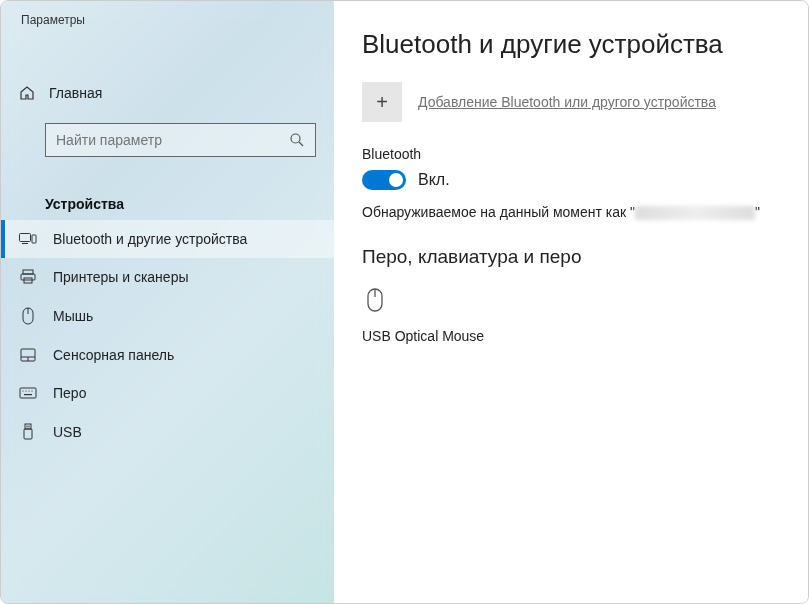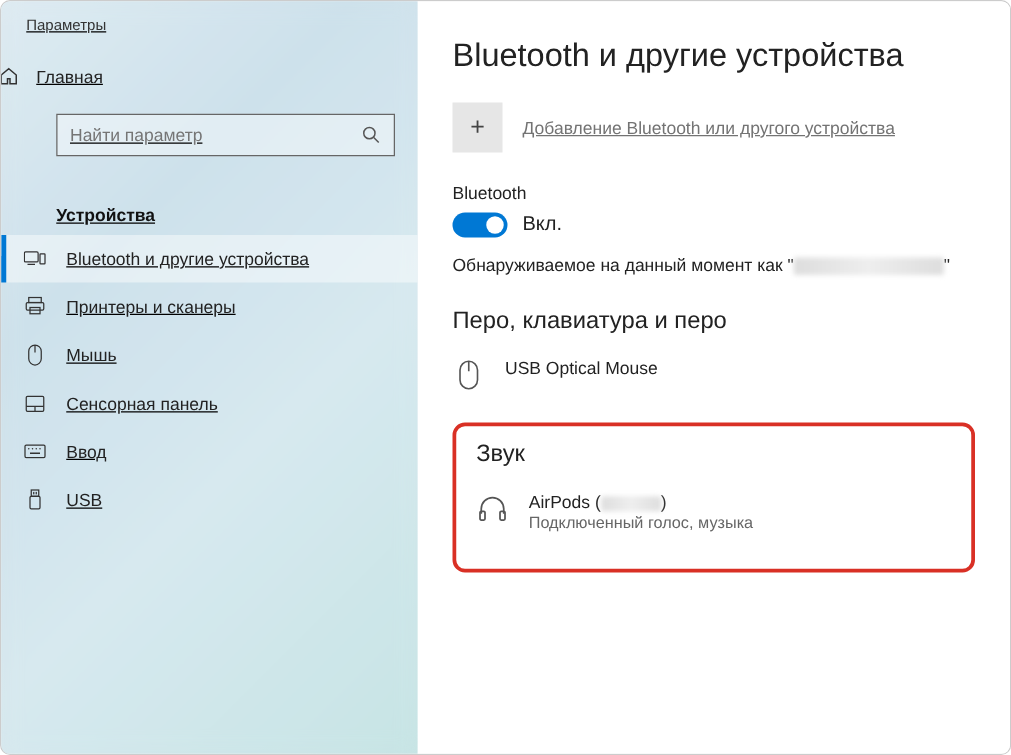--- a/index.html
+++ b/index.html
@@ -1,22 +1,22 @@
 <!DOCTYPE html>
 <html><head>
   <meta charset="utf-8">
   <style>
     * { margin: 0; padding: 0; box-sizing: border-box; font-family: 'Segoe UI', Tahoma, sans-serif; }
     body { width: 809px; height: 604px; overflow: hidden; background: #fff; }
     .container { display: flex; width: 100%; height: 100%; border: 1px solid #ccc; border-radius: 8px; overflow: hidden; }
-    .sidebar { width: 333px; background: linear-gradient(135deg, #d8e8f0 0%, #c5dce8 30%, #d0e5ed 60%, #bde0e0 100%); padding: 0; position: relative; text-decoration: underline; }
+    .sidebar { width: 333px; background: linear-gradient(135deg, #d8e8f0 0%, #c5dce8 30%, #d0e5ed 60%, #bde0e0 100%); padding: 0; position: relative; }
     .sidebar::before { content: ''; position: absolute; inset: 0; background: rgba(255,255,255,0.15); backdrop-filter: blur(8px); }
     .sidebar > * { position: relative; z-index: 1; }
     .window-title { font-size: 12px; color: #333; padding: 12px 0 18px 20px; }
-    .home-row { display: flex; align-items: center; gap: 14px; padding: 8px 18px 14px 32px; font-size: 14px; color: #222; cursor: pointer; }
+    .home-row { display: flex; align-items: center; gap: 14px; padding: 8px 18px 14px 52px; font-size: 14px; color: #222; cursor: pointer; margin-top: 32px; }
     .home-row .home-icon { margin-left: -34px; }
     .search-box { margin: 8px 18px 35px 44px; border: 1px solid #666; background: rgba(255,255,255,0.4); height: 34px; display: flex; align-items: center; padding: 0 10px; }
     .search-box input { flex: 1; border: none; background: transparent; outline: none; font-size: 14px; color: #666; }
     .section-title { font-weight: 600; font-size: 14px; padding: 4px 0 8px 44px; color: #111; }
     .nav-item { display: flex; align-items: center; gap: 16px; padding: 11px 18px 11px 52px; font-size: 14px; color: #222; cursor: pointer; position: relative; }
     .nav-item .nav-icon { margin-left: -34px; width: 18px; display: flex; justify-content: center; }
     .nav-item.active { background: rgba(255,255,255,0.45); }
     .nav-item.active::before { content: ''; position: absolute; left: 0; top: 0; bottom: 0; width: 4px; background: #0078d4; }
     .content { flex: 1; background: #fff; padding: 28px 28px 0 28px; overflow-y: auto; }
     .page-title { font-size: 26px; font-weight: 300; color: #222; margin-bottom: 22px; }
@@ -24,21 +24,21 @@
     .add-box { width: 40px; height: 40px; background: #e6e6e6; display: flex; align-items: center; justify-content: center; font-size: 20px; color: #444; }
     .add-label { font-size: 14px; color: #737373; text-decoration: underline; }
     .sub-label { font-size: 14px; color: #222; margin-bottom: 8px; }
     .toggle-row { display: flex; align-items: center; gap: 12px; margin-bottom: 14px; }
     .toggle { width: 44px; height: 20px; background: #0078d4; border-radius: 10px; position: relative; cursor: pointer; }
     .toggle::after { content: ''; position: absolute; right: 3px; top: 3px; width: 14px; height: 14px; background: #fff; border-radius: 50%; }
     .toggle-label { font-size: 16px; color: #222; }
     .discover-text { font-size: 14px; color: #222; margin-bottom: 26px; }
     .discover-text .blurred { display: inline-block; width: 120px; height: 14px; background: linear-gradient(90deg, #ddd, #eee, #ddd); filter: blur(2px); vertical-align: middle; border-radius: 2px; }
     .category-title { font-size: 19px; font-weight: 400; color: #222; margin-bottom: 12px; }
-    .device-row { display: flex; align-items: flex-start; gap: 16px; padding: 6px 0 22px 0; }
+    .device-row { display: flex; align-items: flex-start; gap: 16px; padding: 6px 0 22px 0; flex-direction: column; }
     .device-icon { width: 26px; display: flex; justify-content: center; padding-top: 2px; }
     .device-info { flex: 1; }
     .device-name { font-size: 14px; color: #222; }
     .device-status { font-size: 13px; color: #666; margin-top: 1px; }
     .device-name .blurred-inline { display: inline-block; width: 48px; height: 12px; background: linear-gradient(90deg, #ddd, #eee, #ddd); filter: blur(2px); vertical-align: middle; border-radius: 2px; }
     .highlight-box { border: 3px solid #d93025; border-radius: 10px; padding: 12px 16px 8px 16px; margin-top: 4px; }
     svg { display: block; }
   </style>
 </head>
 <body>
@@ -115,21 +115,21 @@
       <span class="nav-icon">
         <svg width="18" height="12" viewBox="0 0 18 12">
             <rect x="1" y="1" width="16" height="10" rx="1" fill="none" stroke="#333"></rect>
             <circle cx="4" cy="4" r="0.6" fill="#333"></circle>
             <circle cx="7" cy="4" r="0.6" fill="#333"></circle>
             <circle cx="10" cy="4" r="0.6" fill="#333"></circle>
             <circle cx="13" cy="4" r="0.6" fill="#333"></circle>
             <rect x="5" y="7" width="8" height="1.2" fill="#333"></rect>
           </svg>
       </span>
-      <span>Ввод</span>
+      <span>Перо</span>
     </div>
 
 
 
     <div class="nav-item">
       <span class="nav-icon">
         <svg width="12" height="18" viewBox="0 0 12 18">
             <rect x="3" y="1" width="6" height="5" fill="none" stroke="#333"></rect>
             <rect x="2" y="6" width="8" height="10" rx="1" fill="none" stroke="#333"></rect>
             <rect x="4.5" y="2.5" width="1" height="2" fill="#333"></rect>
@@ -164,33 +164,15 @@
         <svg width="18" height="24" viewBox="0 0 18 24">
             <rect x="2" y="1" width="14" height="22" rx="7" fill="none" stroke="#555" stroke-width="1.3"></rect>
             <line x1="9" y1="1" x2="9" y2="9" stroke="#555" stroke-width="1.3"></line>
           </svg>
       </span>
       <div class="device-info">
         <div class="device-name">USB Optical Mouse</div>
       </div>
     </div>
 
-    <div class="highlight-box">
-      <div class="category-title">Звук</div>
-      <div class="device-row">
-        <span class="device-icon">
-          <svg width="24" height="22" viewBox="0 0 24 22">
-              <path d="M3 16v-4a9 9 0 0 1 18 0v4" fill="none" stroke="#555" stroke-width="1.4"></path>
-              <rect x="2" y="14" width="4" height="7" rx="1" fill="none" stroke="#555" stroke-width="1.4"></rect>
-              <rect x="18" y="14" width="4" height="7" rx="1" fill="none" stroke="#555" stroke-width="1.4"></rect>
-            </svg>
-        </span>
-        <div class="device-info">
-          <div class="device-name">
-            <span>AirPods (</span><span class="blurred-inline"></span><span>)</span>
-          </div>
-          <div class="device-status">Подключенный голос, музыка</div>
-        </div>
-      </div>
-    </div>
 
   </div>
 </div>
 
 </body></html>

